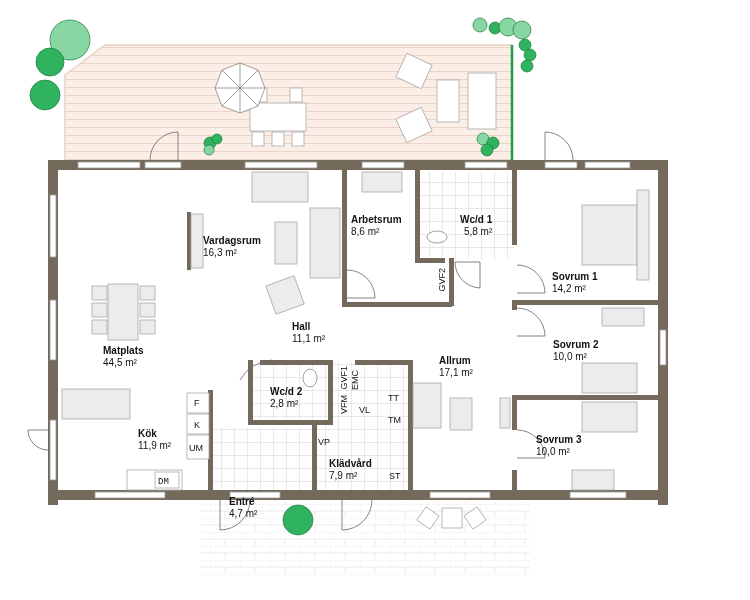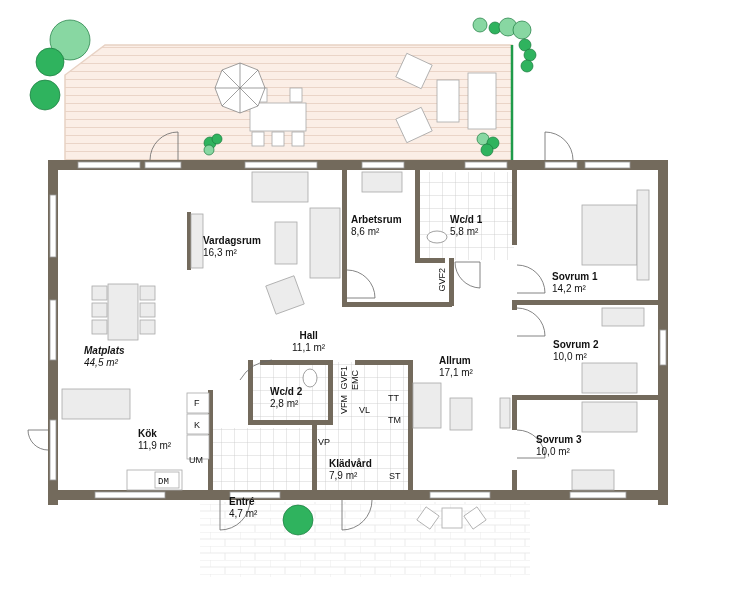--- a/index.html
+++ b/index.html
@@ -192,33 +192,33 @@
 </svg>
 
 <div class="room-label" style="left:203px;top:235px;">
   <span class="room-name">Vardagsrum</span>
   <span class="room-area">16,3 m²</span>
 </div>
 <div class="room-label" style="left:351px;top:214px;">
   <span class="room-name">Arbetsrum</span>
   <span class="room-area">8,6 m²</span>
 </div>
-<div class="room-label" style="left:450px;top:214px;">
+<div class="room-label" style="left:460px;top:214px;text-align:right;">
   <span class="room-name">Wc/d 1</span>
   <span class="room-area">5,8 m²</span>
 </div>
 <div class="room-label" style="left:552px;top:271px;">
   <span class="room-name">Sovrum 1</span>
   <span class="room-area">14,2 m²</span>
 </div>
-<div class="room-label" style="left:292px;top:330px;text-align:center;">
+<div class="room-label" style="left:292px;top:321px;">
   <span class="room-name">Hall</span>
   <span class="room-area">11,1 m²</span>
 </div>
-<div class="room-label" style="left:84px;top:345px;font-style:italic;">
+<div class="room-label" style="left:103px;top:345px;">
   <span class="room-name">Matplats</span>
   <span class="room-area">44,5 m²</span>
 </div>
 <div class="room-label" style="left:439px;top:355px;">
   <span class="room-name">Allrum</span>
   <span class="room-area">17,1 m²</span>
 </div>
 <div class="room-label" style="left:553px;top:339px;">
   <span class="room-name">Sovrum 2</span>
   <span class="room-area">10,0 m²</span>
@@ -248,14 +248,14 @@
 <div class="unit-label vert" style="left:339px;top:366px;">GVF1</div>
 <div class="unit-label vert" style="left:350px;top:370px;">EMC</div>
 <div class="unit-label vert" style="left:339px;top:395px;">VFM</div>
 <div class="unit-label" style="left:351px;top:405px;margin-left:8px;">VL</div>
 <div class="unit-label" style="left:318px;top:437px;">VP</div>
 <div class="unit-label" style="left:388px;top:393px;">TT</div>
 <div class="unit-label" style="left:388px;top:415px;">TM</div>
 <div class="unit-label" style="left:389px;top:471px;">ST</div>
 <div class="unit-label" style="left:194px;top:398px;">F</div>
 <div class="unit-label" style="left:194px;top:420px;">K</div>
-<div class="unit-label" style="left:189px;top:455px;">UM</div>
+<div class="unit-label" style="left:189px;top:443px;">UM</div>
 <div class="unit-label" style="left:158px;top:477px;font-family:Liberation Mono, monospace;">DM</div>
 
 </body></html>

